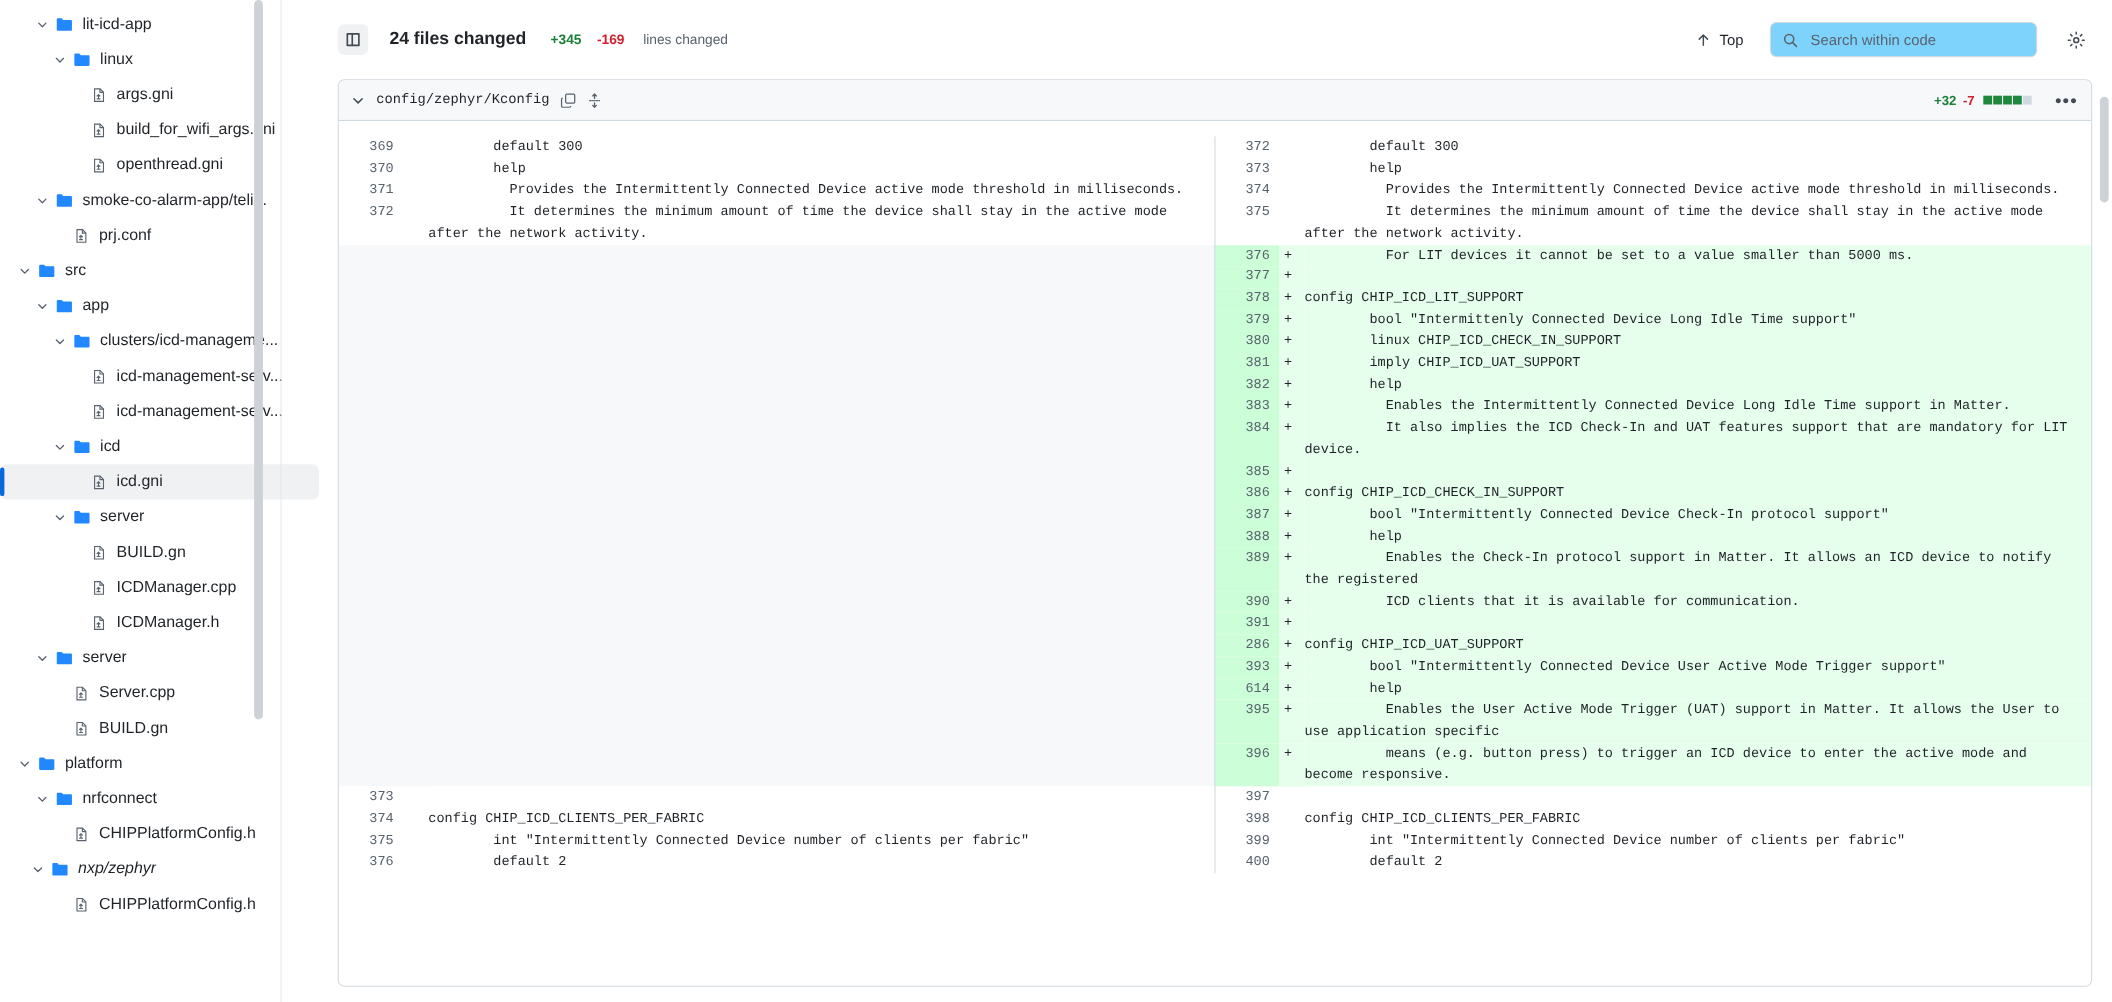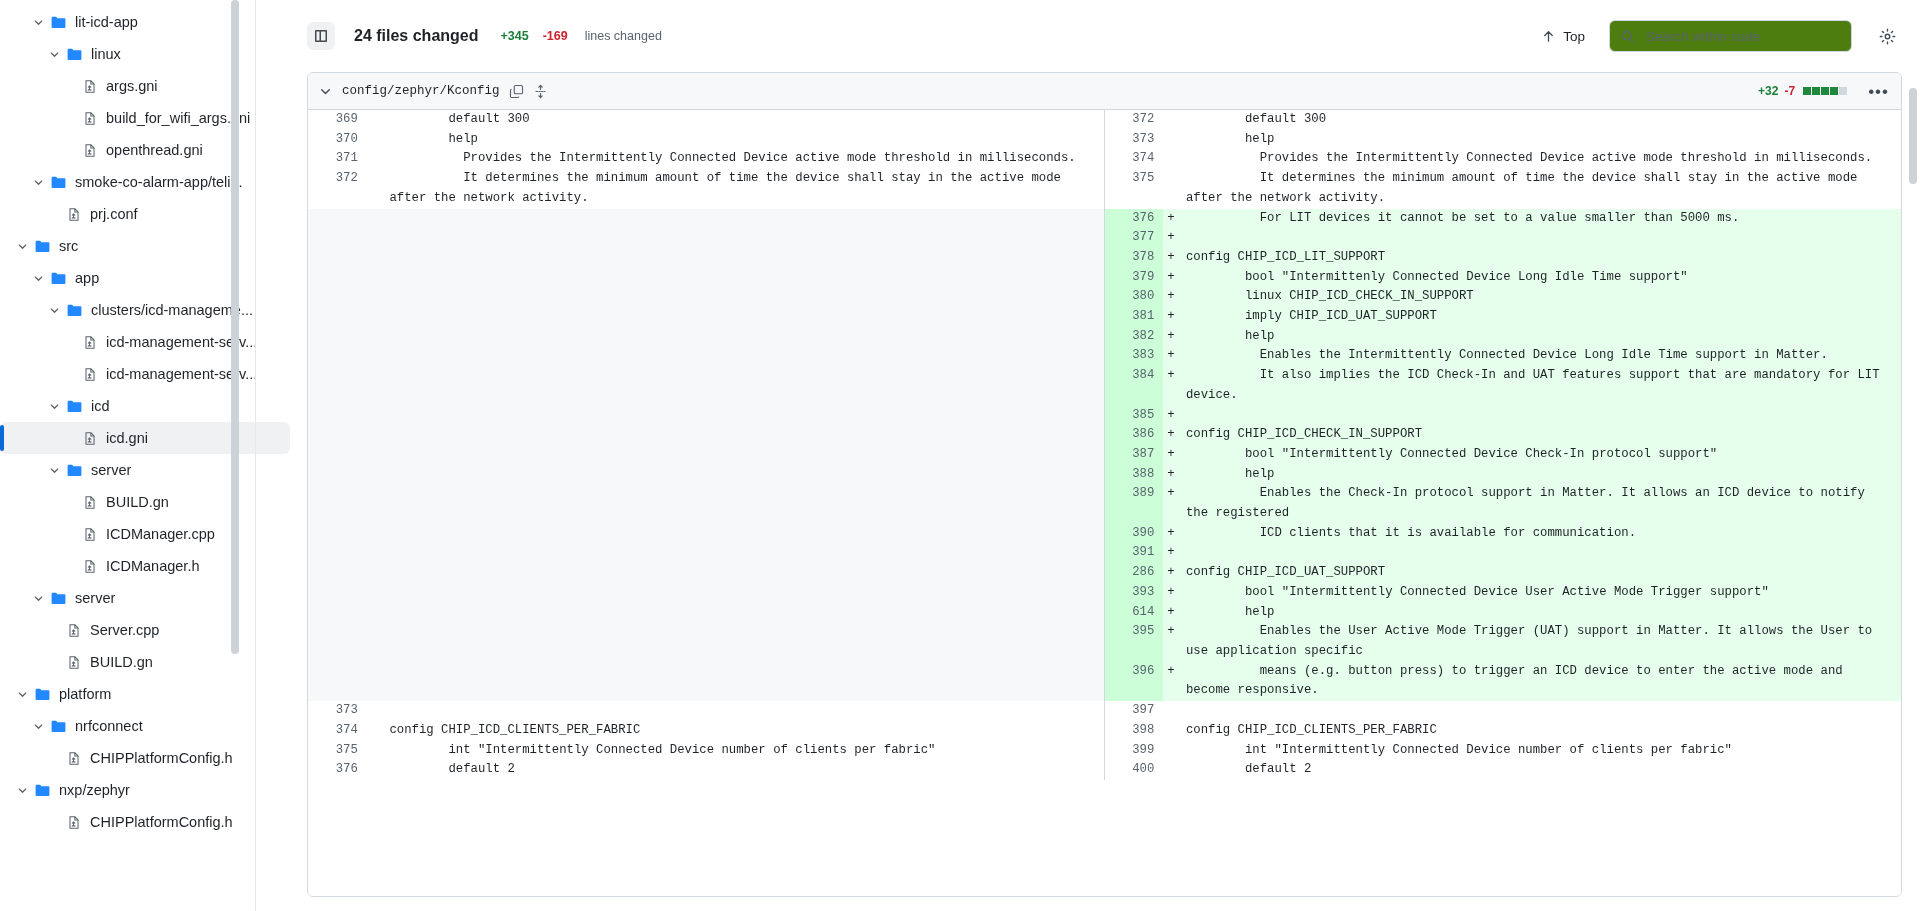--- a/index.html
+++ b/index.html
@@ -143,21 +143,21 @@
   .top-link .arrow { color: #424a53; display:inline-flex; }
   .search-box {
     width: 243px;
     height: 32px;
     border: 1px solid #d1d9e0;
     border-radius: 6px;
     display: flex;
     align-items: center;
     padding: 0 10px;
     gap: 8px;
-    background: #4d7c0f;
+    background: #7dd3fc;
     cursor: text;
   }
   .search-box .mag { color: #59636e; display: inline-flex; flex: 0 0 16px; }
   .search-box input {
     border: none; outline: none;
     font-family: "Liberation Sans", sans-serif;
     font-size: 13.5px;
     color: #1f2328;
     width: 100%;
     background: transparent;
@@ -225,20 +225,21 @@
     position: relative;
     background: #ffffff;
   }
   table.diff {
     border-collapse: collapse;
     table-layout: fixed;
     width: 100%;
     font-family: "Liberation Mono", monospace;
     font-size: 12.3px;
     line-height: 19.7px;
+    margin-top: 14px;
   }
   table.diff col.num { width: 47px; }
   table.diff col.sign { width: 18px; }
   table.diff col.code { width: 571px; }
   td {
     padding: 0;
     vertical-align: top;
   }
   td.num {
     text-align: right;
@@ -622,21 +623,21 @@
           </span>
           <span class="file-ico">
             <svg width="15" height="15" viewBox="0 0 16 16" fill="none" stroke="currentColor" stroke-width="1.1">
               <path d="M3.2 1.9h5.3l3.3 3.3v8.9H3.2V1.9Z"></path>
               <path d="M8.4 1.9v3.4h3.4"></path>
               <path d="M7 7.4v3.3M5.6 8.8 7 7.4l1.4 1.4M5.6 11.6h2.9" stroke-linecap="round" stroke-linejoin="round"></path>
             </svg>
           </span>
           <span class="tree-label">CHIPPlatformConfig.h</span>
         </div>
-        <div class="tree-row" style="padding-left: 14px;">
+        <div class="tree-row" style="padding-left: 26px; font-style: italic;">
           <span class="chev">
             <svg width="13" height="13" viewBox="0 0 16 16" fill="none" stroke="currentColor" stroke-width="1.5">
               <path d="M4 6.2 8 10.2l4-4" stroke-linecap="round" stroke-linejoin="round"></path>
             </svg>
           </span>
           <span class="folder-ico">
             <svg width="17" height="17" viewBox="0 0 16 16" fill="#2188ff">
               <path d="M1.5 3.4c0-.5.4-.9.9-.9h3.3l1.3 1.4h6.6c.5 0 .9.4.9.9v7.4c0 .5-.4.9-.9.9H2.4c-.5 0-.9-.4-.9-.9V3.4Z"></path>
             </svg>
           </span>

